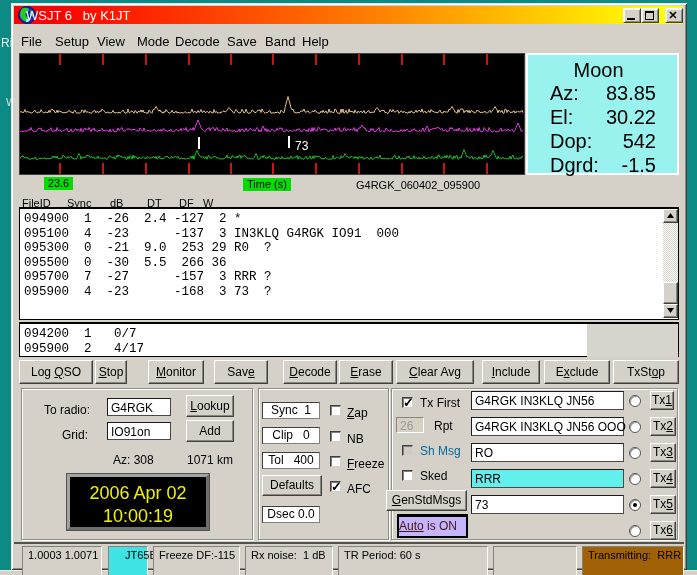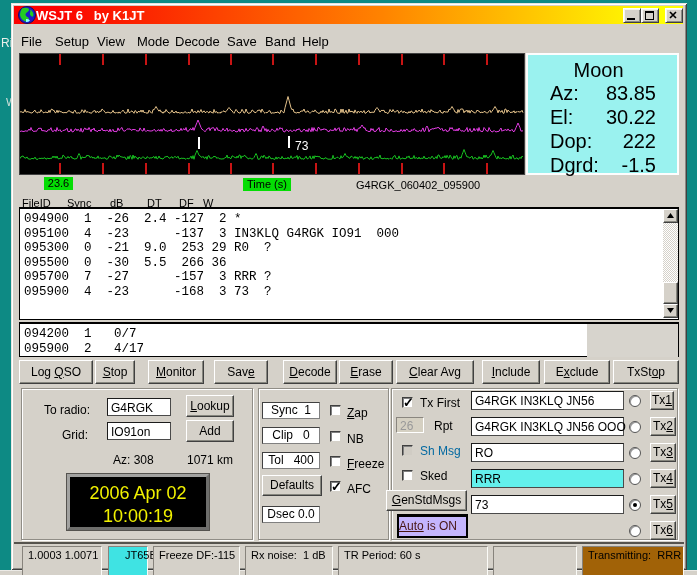--- a/index.html
+++ b/index.html
@@ -1,20 +1,20 @@
 <!DOCTYPE html>
 <html><head><meta charset="utf-8"><style>
 html,body{margin:0;padding:0;width:697px;height:575px;overflow:hidden}
 body{background:#0d8a84;font-family:"Liberation Sans",sans-serif;position:relative}
 .win{position:absolute;left:11px;top:3px;width:676px;height:567px;background:#d5d1c9;
  box-shadow:inset 1px 1px 0 #e8e5e0,inset -1px -1px 0 #404040,inset 2px 2px 0 #fff,inset -2px -2px 0 #8a8a84}
 .abs{position:absolute}
 .tbar{position:absolute;left:3px;top:3px;width:669px;height:18px;
  background:linear-gradient(90deg,#fb0200 0%,#fb0200 6%,#ff8300 55%,#ffff02 96%)}
-.ttxt{position:absolute;left:22px;top:2px;color:#fff;font-size:13px;font-weight:bold;white-space:pre}
+.ttxt{position:absolute;left:12px;top:2px;color:#fff;font-size:13px;font-weight:normal;white-space:pre}
 .wbtn{position:absolute;top:2px;width:18px;height:15px;background:#d5d1c9;
  border:1px solid;border-color:#fff #404040 #404040 #fff;box-sizing:border-box;box-shadow:inset 1px 1px 0 #f6f4f0,inset -1px -1px 0 #8a8a84}
 .menu{position:absolute;top:31px;font-size:13px;color:#000}
 .plot{position:absolute;left:8px;top:50px;width:506px;height:122px;background:#000;
  border:1px solid #404040;box-sizing:border-box}
 .moon{position:absolute;left:515px;top:50px;width:153px;height:122px;background:#9af2ef;
  border:2px solid #fdfdfd;box-sizing:border-box;color:#000}
 .moonrow{position:absolute;left:0;width:149px;font-size:20px}
 .glabel{position:absolute;background:#04dd04;color:#000;font-size:11px;text-align:center;line-height:13px;height:13px}
 .hdr{position:absolute;top:194px;font-size:11px;color:#000}
@@ -88,21 +88,21 @@
   <div class="moonrow" style="top:27px">
         <span style="position:absolute;left:22px">Az:</span>
         <span style="position:absolute;right:21px">83.85</span>
       </div>
   <div class="moonrow" style="top:51px">
         <span style="position:absolute;left:22px">El:</span>
         <span style="position:absolute;right:21px">30.22</span>
       </div>
   <div class="moonrow" style="top:75px">
         <span style="position:absolute;left:22px">Dop:</span>
-        <span style="position:absolute;right:21px">222</span>
+        <span style="position:absolute;right:21px">542</span>
       </div>
   <div class="moonrow" style="top:99px">
         <span style="position:absolute;left:22px">Dgrd:</span>
         <span style="position:absolute;right:21px">-1.5</span>
       </div>
  </div>
  <div class="glabel" style="left:33px;top:174px;width:29px">23.6</div>
  <div class="glabel" style="left:232px;top:175px;width:48px">Time (s)</div>
  <div class="abs" style="left:345px;top:176px;font-size:11px;color:#000">G4RGK_060402_095900</div>
  <div class="hdr" style="left:11px">FileID</div>
@@ -127,21 +127,21 @@
             <path d="M6.5,8 L10,3 L3,3 Z" fill="#000"></path>
           </svg></div>
 </div>
  </div>
  <div class="ta" style="top:319px;width:660px;height:35px">
   <pre style="position:absolute;left:4px;top:3px">094200  1   0/7
 095900  2   4/17</pre>
   <div class="abs" style="right:0;top:0;width:91px;height:33px;background:#d7d4cd"></div>
  </div>
  <div class="btn" style="left:8px;width:74px">Log <u>Q</u>SO</div>
-<div class="btn" style="left:84px;width:40px"><u>S</u>top</div>
+<div class="btn" style="left:84px;width:32px"><u>S</u>top</div>
 <div class="btn" style="left:137px;width:56px"><u>M</u>onitor</div>
 <div class="btn" style="left:203px;width:54px">Sav<u>e</u></div>
 <div class="btn" style="left:272px;width:54px"><u>D</u>ecode</div>
 <div class="btn" style="left:328px;width:54px"><u>E</u>rase</div>
 <div class="btn" style="left:385px;width:78px"><u>C</u>lear Avg</div>
 <div class="btn" style="left:471px;width:58px"><u>I</u>nclude</div>
 <div class="btn" style="left:533px;width:66px">E<u>x</u>clude</div>
 <div class="btn" style="left:602px;width:66px">TxSt<u>o</u>p</div>
  <div class="grp" style="left:10px;width:232px"></div>
 <div class="lbl" style="left:33px;top:400px;width:44px;text-align:right">To radio:</div>

